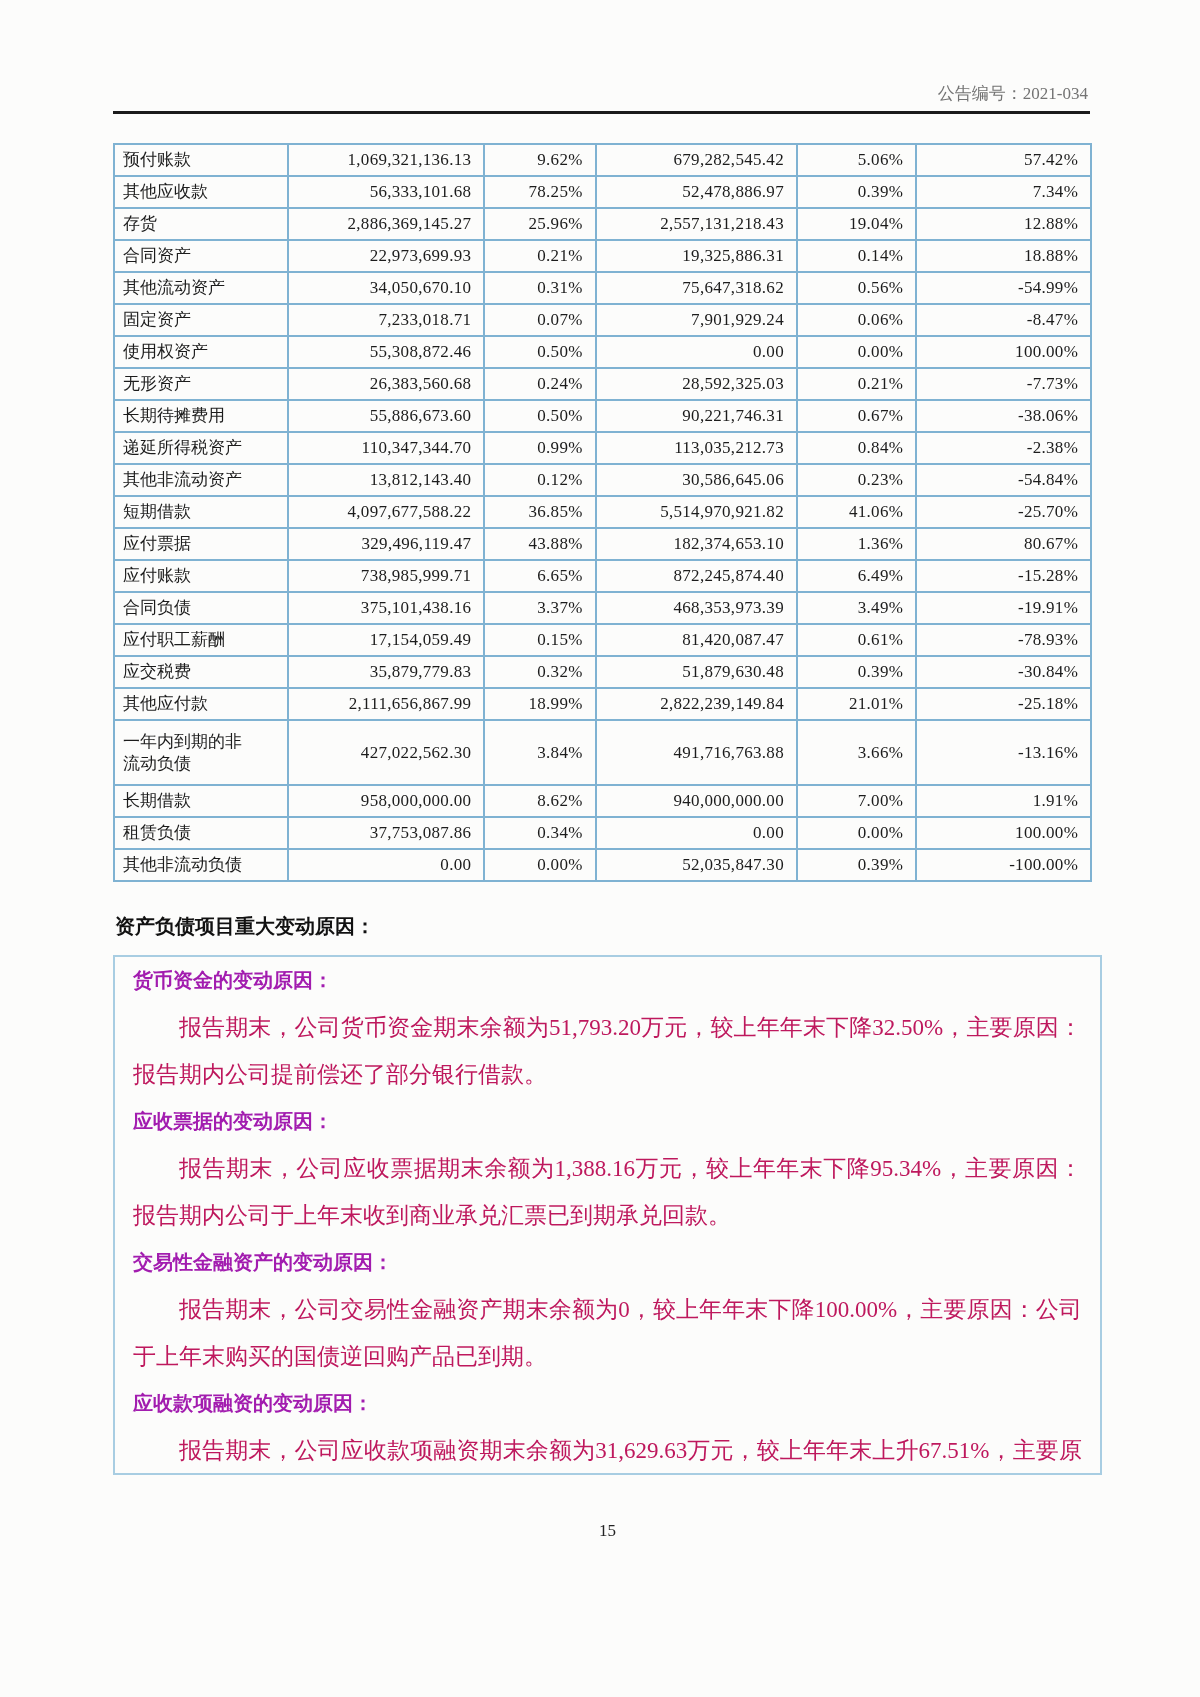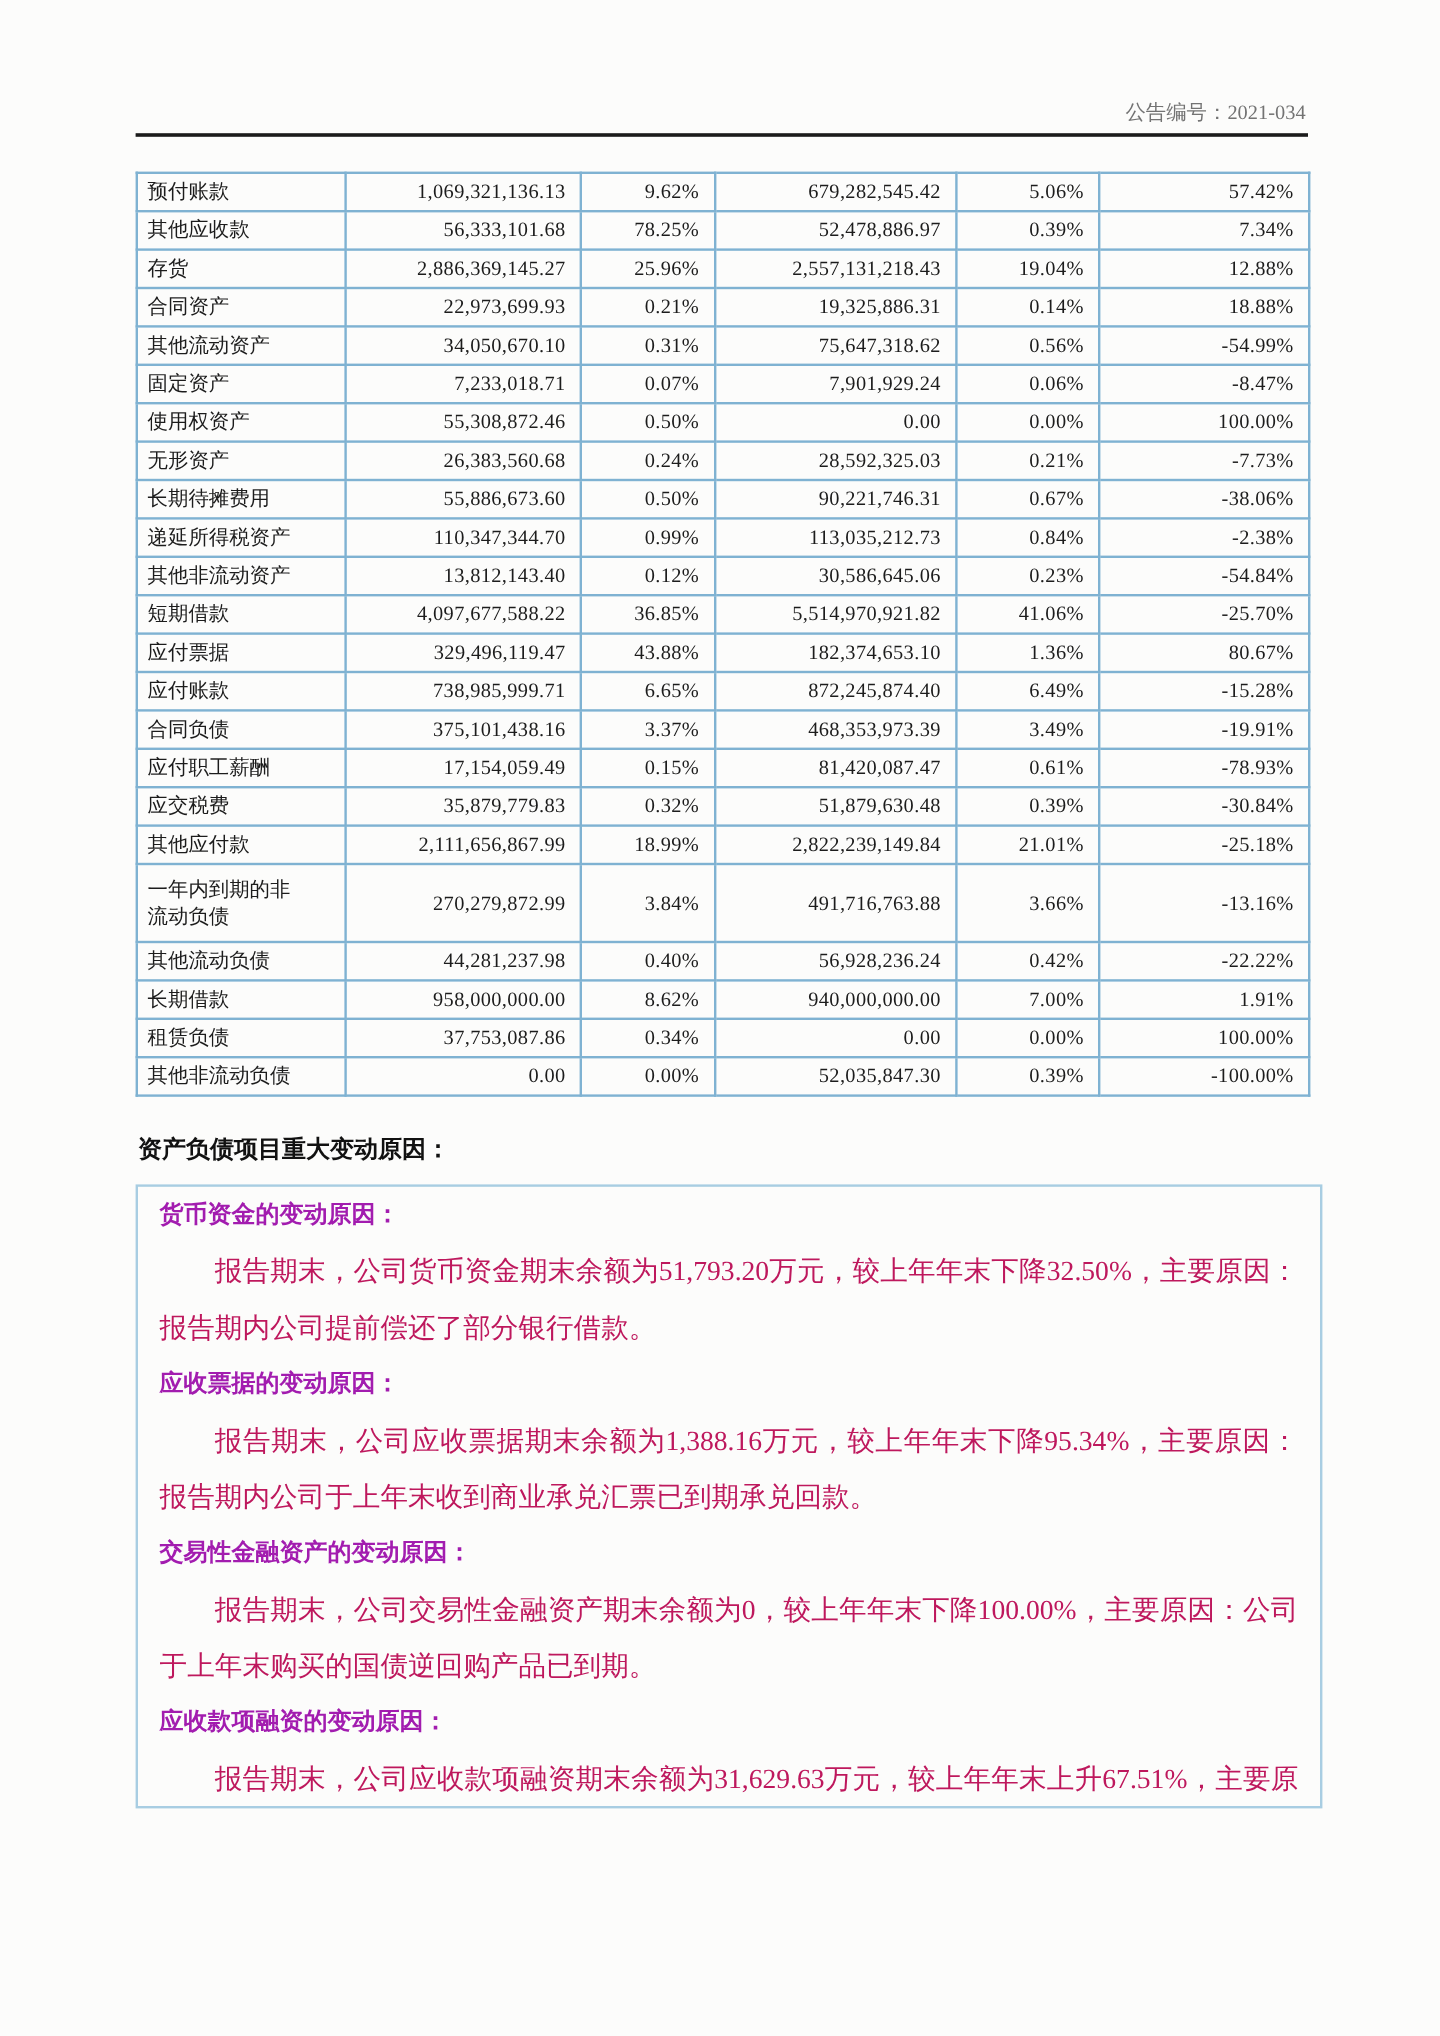--- a/index.html
+++ b/index.html
@@ -233,33 +233,25 @@
         <td class="c-item">其他应付款</td>
         <td class="c-num">2,111,656,867.99</td>
         <td class="c-pct">18.99%</td>
         <td class="c-num">2,822,239,149.84</td>
         <td class="c-pct">21.01%</td>
         <td class="c-chg">-25.18%</td>
       </tr>
       <tr class="tall">
         <td class="c-item">一年内到期的非
 流动负债</td>
-        <td class="c-num">270,279,872.99</td>
+        <td class="c-num">427,022,562.30</td>
         <td class="c-pct">3.84%</td>
         <td class="c-num">491,716,763.88</td>
         <td class="c-pct">3.66%</td>
         <td class="c-chg">-13.16%</td>
-      </tr>
-      <tr>
-        <td class="c-item">其他流动负债</td>
-        <td class="c-num">44,281,237.98</td>
-        <td class="c-pct">0.40%</td>
-        <td class="c-num">56,928,236.24</td>
-        <td class="c-pct">0.42%</td>
-        <td class="c-chg">-22.22%</td>
       </tr>
       <tr>
         <td class="c-item">长期借款</td>
         <td class="c-num">958,000,000.00</td>
         <td class="c-pct">8.62%</td>
         <td class="c-num">940,000,000.00</td>
         <td class="c-pct">7.00%</td>
         <td class="c-chg">1.91%</td>
       </tr>
       <tr>
@@ -295,14 +287,15 @@
     <div class="sub">
       <h3>交易性金融资产的变动原因：</h3>
       <p>报告期末，公司交易性金融资产期末余额为0，较上年年末下降100.00%，主要原因：公司于上年末购买的国债逆回购产品已到期。</p>
     </div>
     <div class="sub">
       <h3>应收款项融资的变动原因：</h3>
       <p>报告期末，公司应收款项融资期末余额为31,629.63万元，较上年年末上升67.51%，主要原因：报</p>
     </div>
   </div>
 
+  <div class="page-footer">15</div>
 
 </div>
 
 </body></html>

